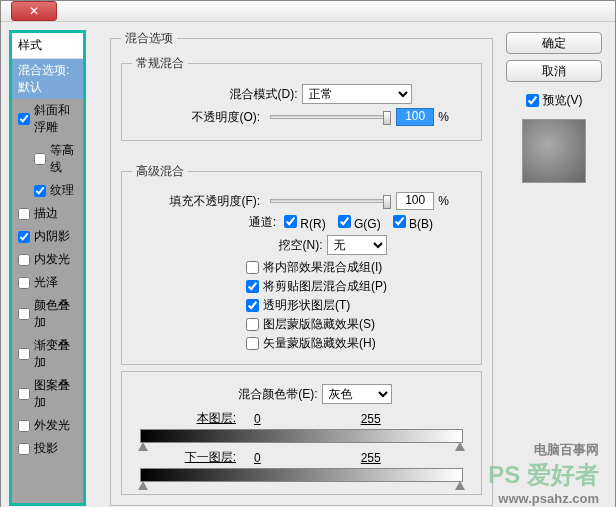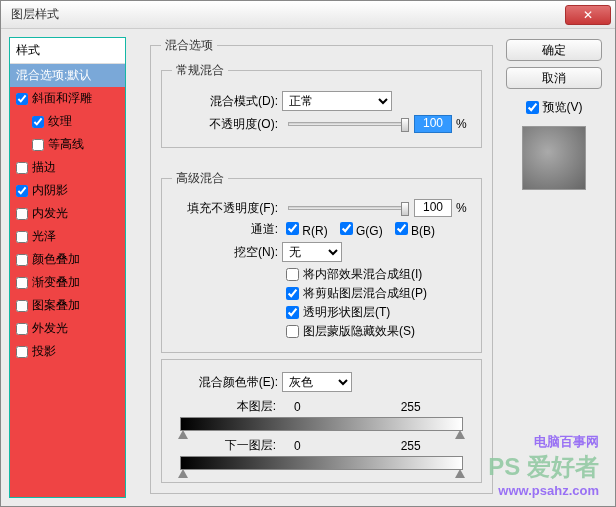--- a/index.html
+++ b/index.html
@@ -2,81 +2,80 @@
 <html><head>
 <meta charset="utf-8">
 <style>
 * { box-sizing: border-box; margin: 0; padding: 0; font-family: "Microsoft YaHei", SimSun, sans-serif; font-size: 12px; }
 body { background: #f0f0f0; width: 616px; height: 507px; overflow: hidden; }
 .dialog { width: 616px; height: 507px; background: #fff; border: 1px solid #888; display: flex; flex-direction: column; }
 .titlebar { height: 28px; background: linear-gradient(#fff, #e6e6e6); border-bottom: 1px solid #ccc; display: flex; align-items: center; padding: 0 4px 0 10px; }
 .titlebar .title { flex: 1; color: #333; }
 .close-btn { width: 46px; height: 20px; background: linear-gradient(#e07070, #c83838); border: 1px solid #aa3030; border-radius: 3px; color: #fff; display: flex; align-items: center; justify-content: center; cursor: pointer; font-size: 11px; }
 .content { flex: 1; display: flex; background: #ececec; padding: 8px 8px 8px 8px; position: relative; }
-.sidebar { width: 117px; border: 1px solid #14b8a6; background: #ef4444; margin-right: 8px; }
+.sidebar { width: 77px; border: 3px solid #14b8a6; background: #a3a3a3; margin-right: 8px; }
 .sidebar-head { padding: 4px 6px; background: #fff; border-bottom: 1px solid #ddd; }
 .sidebar-item { padding: 3px 6px; display: flex; align-items: center; gap: 4px; cursor: pointer; }
 .sidebar-item.selected { background: #7aa8d8; color: #fff; }
 .sidebar-item.indent { padding-left: 22px; }
 .sidebar-item input[type=checkbox] { width: 12px; height: 12px; }
 .main { flex: 1; display: flex; flex-direction: column; gap: 6px; padding-left: 16px; }
 fieldset { border: 1px solid #bbb; padding: 8px 10px 10px 10px; }
 legend { padding: 0 4px; color: #333; }
-.row { display: flex; align-items: center; margin: 4px 0; }
+.row { display: flex; align-items: center; margin: 4px 0; justify-content: center; }
 .label-col { width: 110px; text-align: right; padding-right: 4px; }
 select { border: 1px solid #999; background: #fff; height: 20px; padding: 0 2px; }
 .slider { flex: 0 0 120px; height: 4px; background: linear-gradient(#ccc, #eee); border: 1px solid #aaa; margin: 0 6px; position: relative; }
 .slider .thumb { position: absolute; top: -5px; width: 8px; height: 14px; background: linear-gradient(#fff,#ccc); border: 1px solid #888; }
 .num-input { width: 38px; height: 18px; border: 1px solid #999; text-align: center; background: #fff; }
 .num-input.hl { background: #3399ff; color: #fff; border-color: #2277cc; }
 .pct { margin-left: 4px; }
 .channels { display: flex; gap: 12px; margin-left: 4px; }
 .chk-row { display: flex; align-items: center; gap: 4px; margin: 2px 0 2px 114px; }
-.blendif { margin-top: 4px; }
+.blendif { margin-top: 4px; text-decoration: underline; }
 .blendif .sep { display: flex; align-items: center; margin: 6px 0 2px 0; }
 .blendif .sep .lab { width: 110px; text-align: right; padding-right: 6px; }
 .blendif .vals { display: flex; gap: 100px; margin-left: 12px; }
 .gradbar { height: 14px; background: linear-gradient(to right, #000, #fff); border: 1px solid #888; margin: 2px 8px 2px 8px; position: relative; }
 .gradbar .tri { position: absolute; top: 12px; width: 0; height: 0; border-left: 5px solid transparent; border-right: 5px solid transparent; border-bottom: 9px solid #888; }
 .right-panel { width: 106px; display: flex; flex-direction: column; align-items: center; gap: 6px; padding-top: 2px; margin-left: 8px; }
 .btn { width: 96px; height: 22px; background: linear-gradient(#fdfdfd,#e6e6e6); border: 1px solid #999; border-radius: 4px; cursor: pointer; }
 .preview-box { width: 64px; height: 64px; border: 1px solid #999; background: #888; margin-top: 4px; background-image: radial-gradient(circle at 40% 40%, #aaa, #666); }
 .watermark { position: absolute; right: 16px; bottom: 8px; color: #8fc8a0; font-size: 18px; font-weight: bold; opacity: 0.85; display: flex; flex-direction: column; align-items: flex-end; pointer-events: none; }
-.watermark .l1 { font-size: 13px; color: #8b5cf6; }
+.watermark .l1 { font-size: 13px; color: #737373; }
 .watermark .l2 { font-size: 24px; }
 </style>
 </head>
 <body>
 
 <div class="dialog">
   <div class="titlebar">
-    <span class="title">图层样式</span>
     <div class="close-btn">
         <span>✕</span>
       </div>
   </div>
   <div class="content">
 
     <div class="sidebar">
       <div class="sidebar-head">样式</div>
       <div id="sb-items">
           <div class="sidebar-item selected">
             <span>混合选项:默认</span>
           </div>
           <div class="sidebar-item">
             <input type="checkbox" checked="" style="">
             <span>斜面和浮雕</span>
           </div>
           <div class="sidebar-item indent">
+            <input type="checkbox" style="">
+            <span>等高线</span>
+          </div>
+          <div class="sidebar-item indent">
             <input type="checkbox" checked="" style="">
             <span>纹理</span>
-          </div>
-          <div class="sidebar-item indent">
-            <input type="checkbox" style="">
-            <span>等高线</span>
           </div>
           <div class="sidebar-item">
             <input type="checkbox" style="">
             <span>描边</span>
           </div>
           <div class="sidebar-item">
             <input type="checkbox" checked="" style="">
             <span>内阴影</span>
           </div>
           <div class="sidebar-item">
@@ -161,20 +160,24 @@
                 <input type="checkbox" checked="" style="">
                 <span>将剪贴图层混合成组(P)</span>
               </div>
               <div class="chk-row">
                 <input type="checkbox" checked="" style="">
                 <span>透明形状图层(T)</span>
               </div>
               <div class="chk-row">
                 <input type="checkbox" style="">
                 <span>图层蒙版隐藏效果(S)</span>
+              </div>
+              <div class="chk-row">
+                <input type="checkbox" style="">
+                <span>矢量蒙版隐藏效果(H)</span>
               </div>
             </div>
         </fieldset>
 
         <fieldset style="margin-top:6px">
           <div class="row">
             <span class="label-col">混合颜色带(E):</span>
             <select style="width:70px"><option>灰色</option></select>
           </div>
           <div class="blendif">

